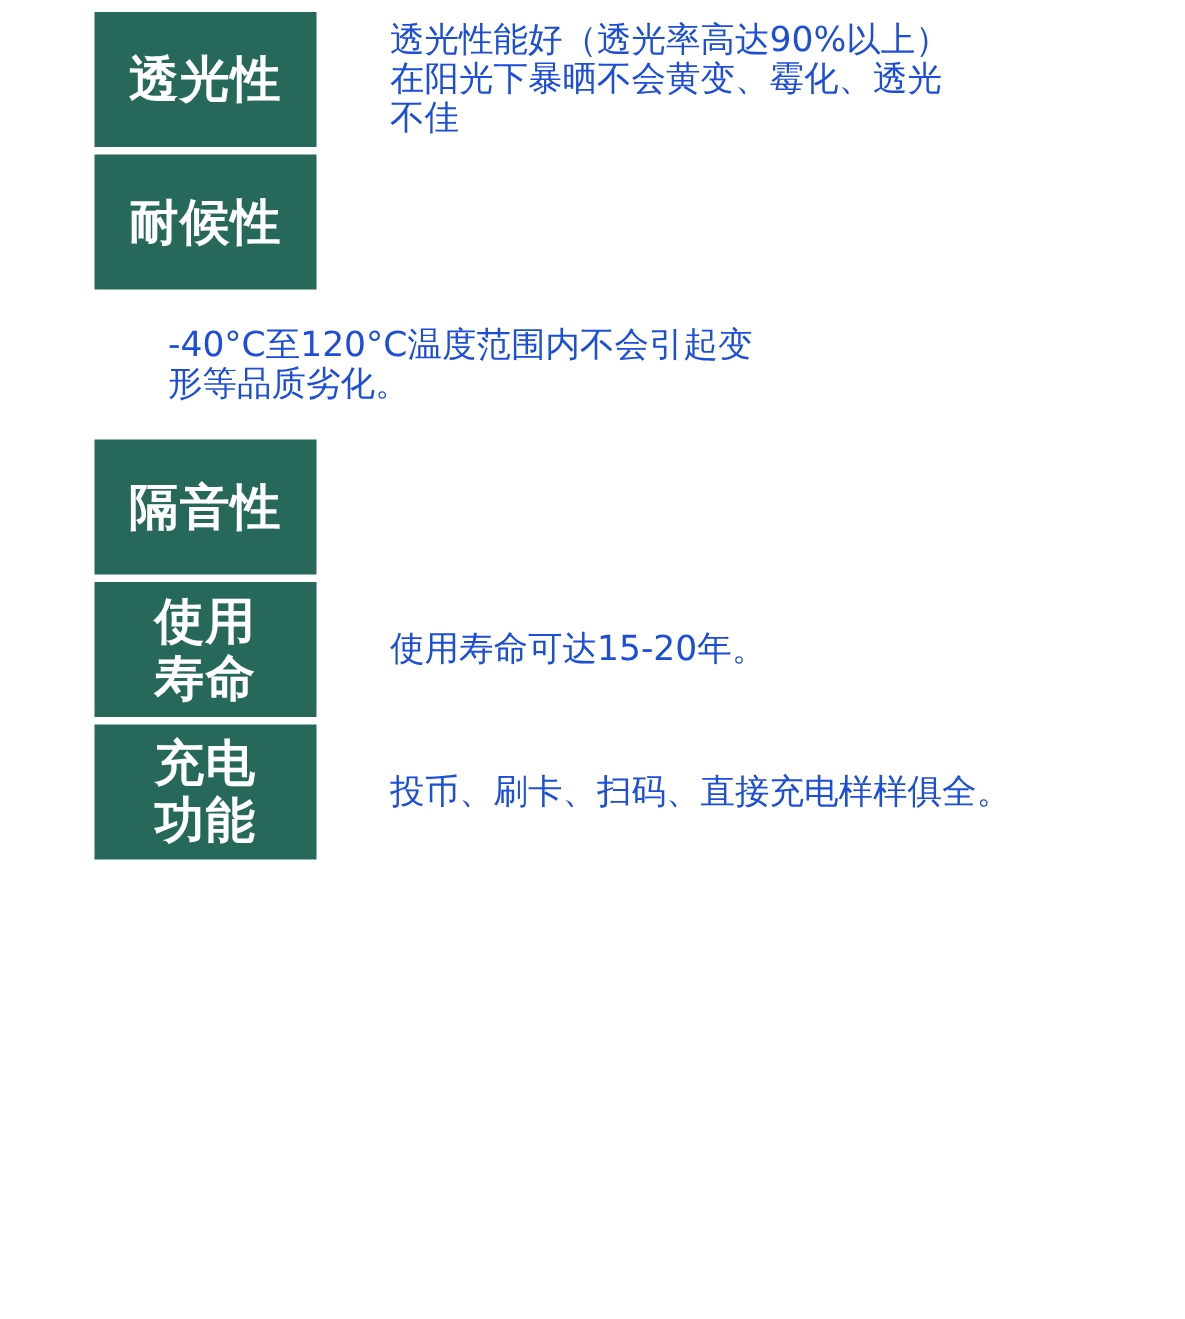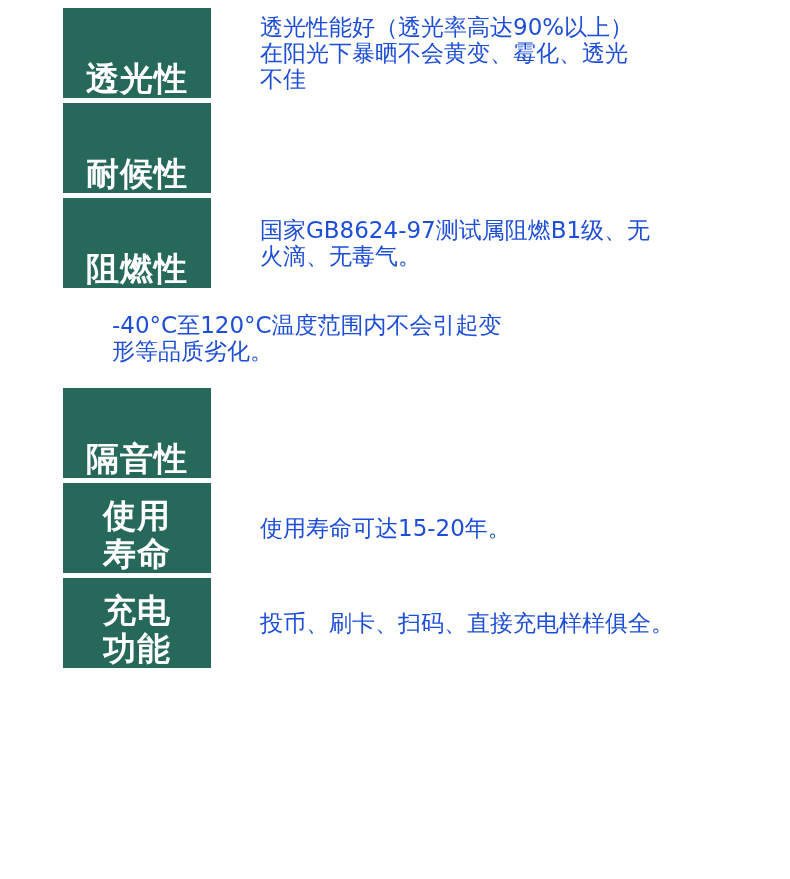--- a/index.html
+++ b/index.html
@@ -21,21 +21,21 @@
     align-items: center;
     height: 90px;
     margin: 0 0 5px 63px;
   }
   .label-box {
     flex: none;
     width: 148px;
     height: 90px;
     background: #26695a;
     display: flex;
-    align-items: flex-end;
+    align-items: center;
     justify-content: center;
   }
   .label-text {
     color: #ffffff;
     font-size: 33px;
     font-weight: bold;
     line-height: 1.15;
     text-align: center;
     white-space: pre-line;
     letter-spacing: 1px;
@@ -64,27 +64,20 @@
 不佳</div>
   </div>
 
   <div class="feature-row">
     <div class="label-box">
       <span class="label-text">耐候性</span>
     </div>
   </div>
 
 
-  <div class="feature-row">
-    <div class="label-box">
-      <span class="label-text">阻燃性</span>
-    </div>
-    <div class="feature-desc">国家GB8624-97测试属阻燃B1级、无
-火滴、无毒气。</div>
-  </div>
 
   <div class="feature-row">
     <div class="feature-desc">-40°C至120°C温度范围内不会引起变
 形等品质劣化。</div>
   </div>
 
 
   <div class="feature-row">
     <div class="label-box">
       <span class="label-text">隔音性</span>

